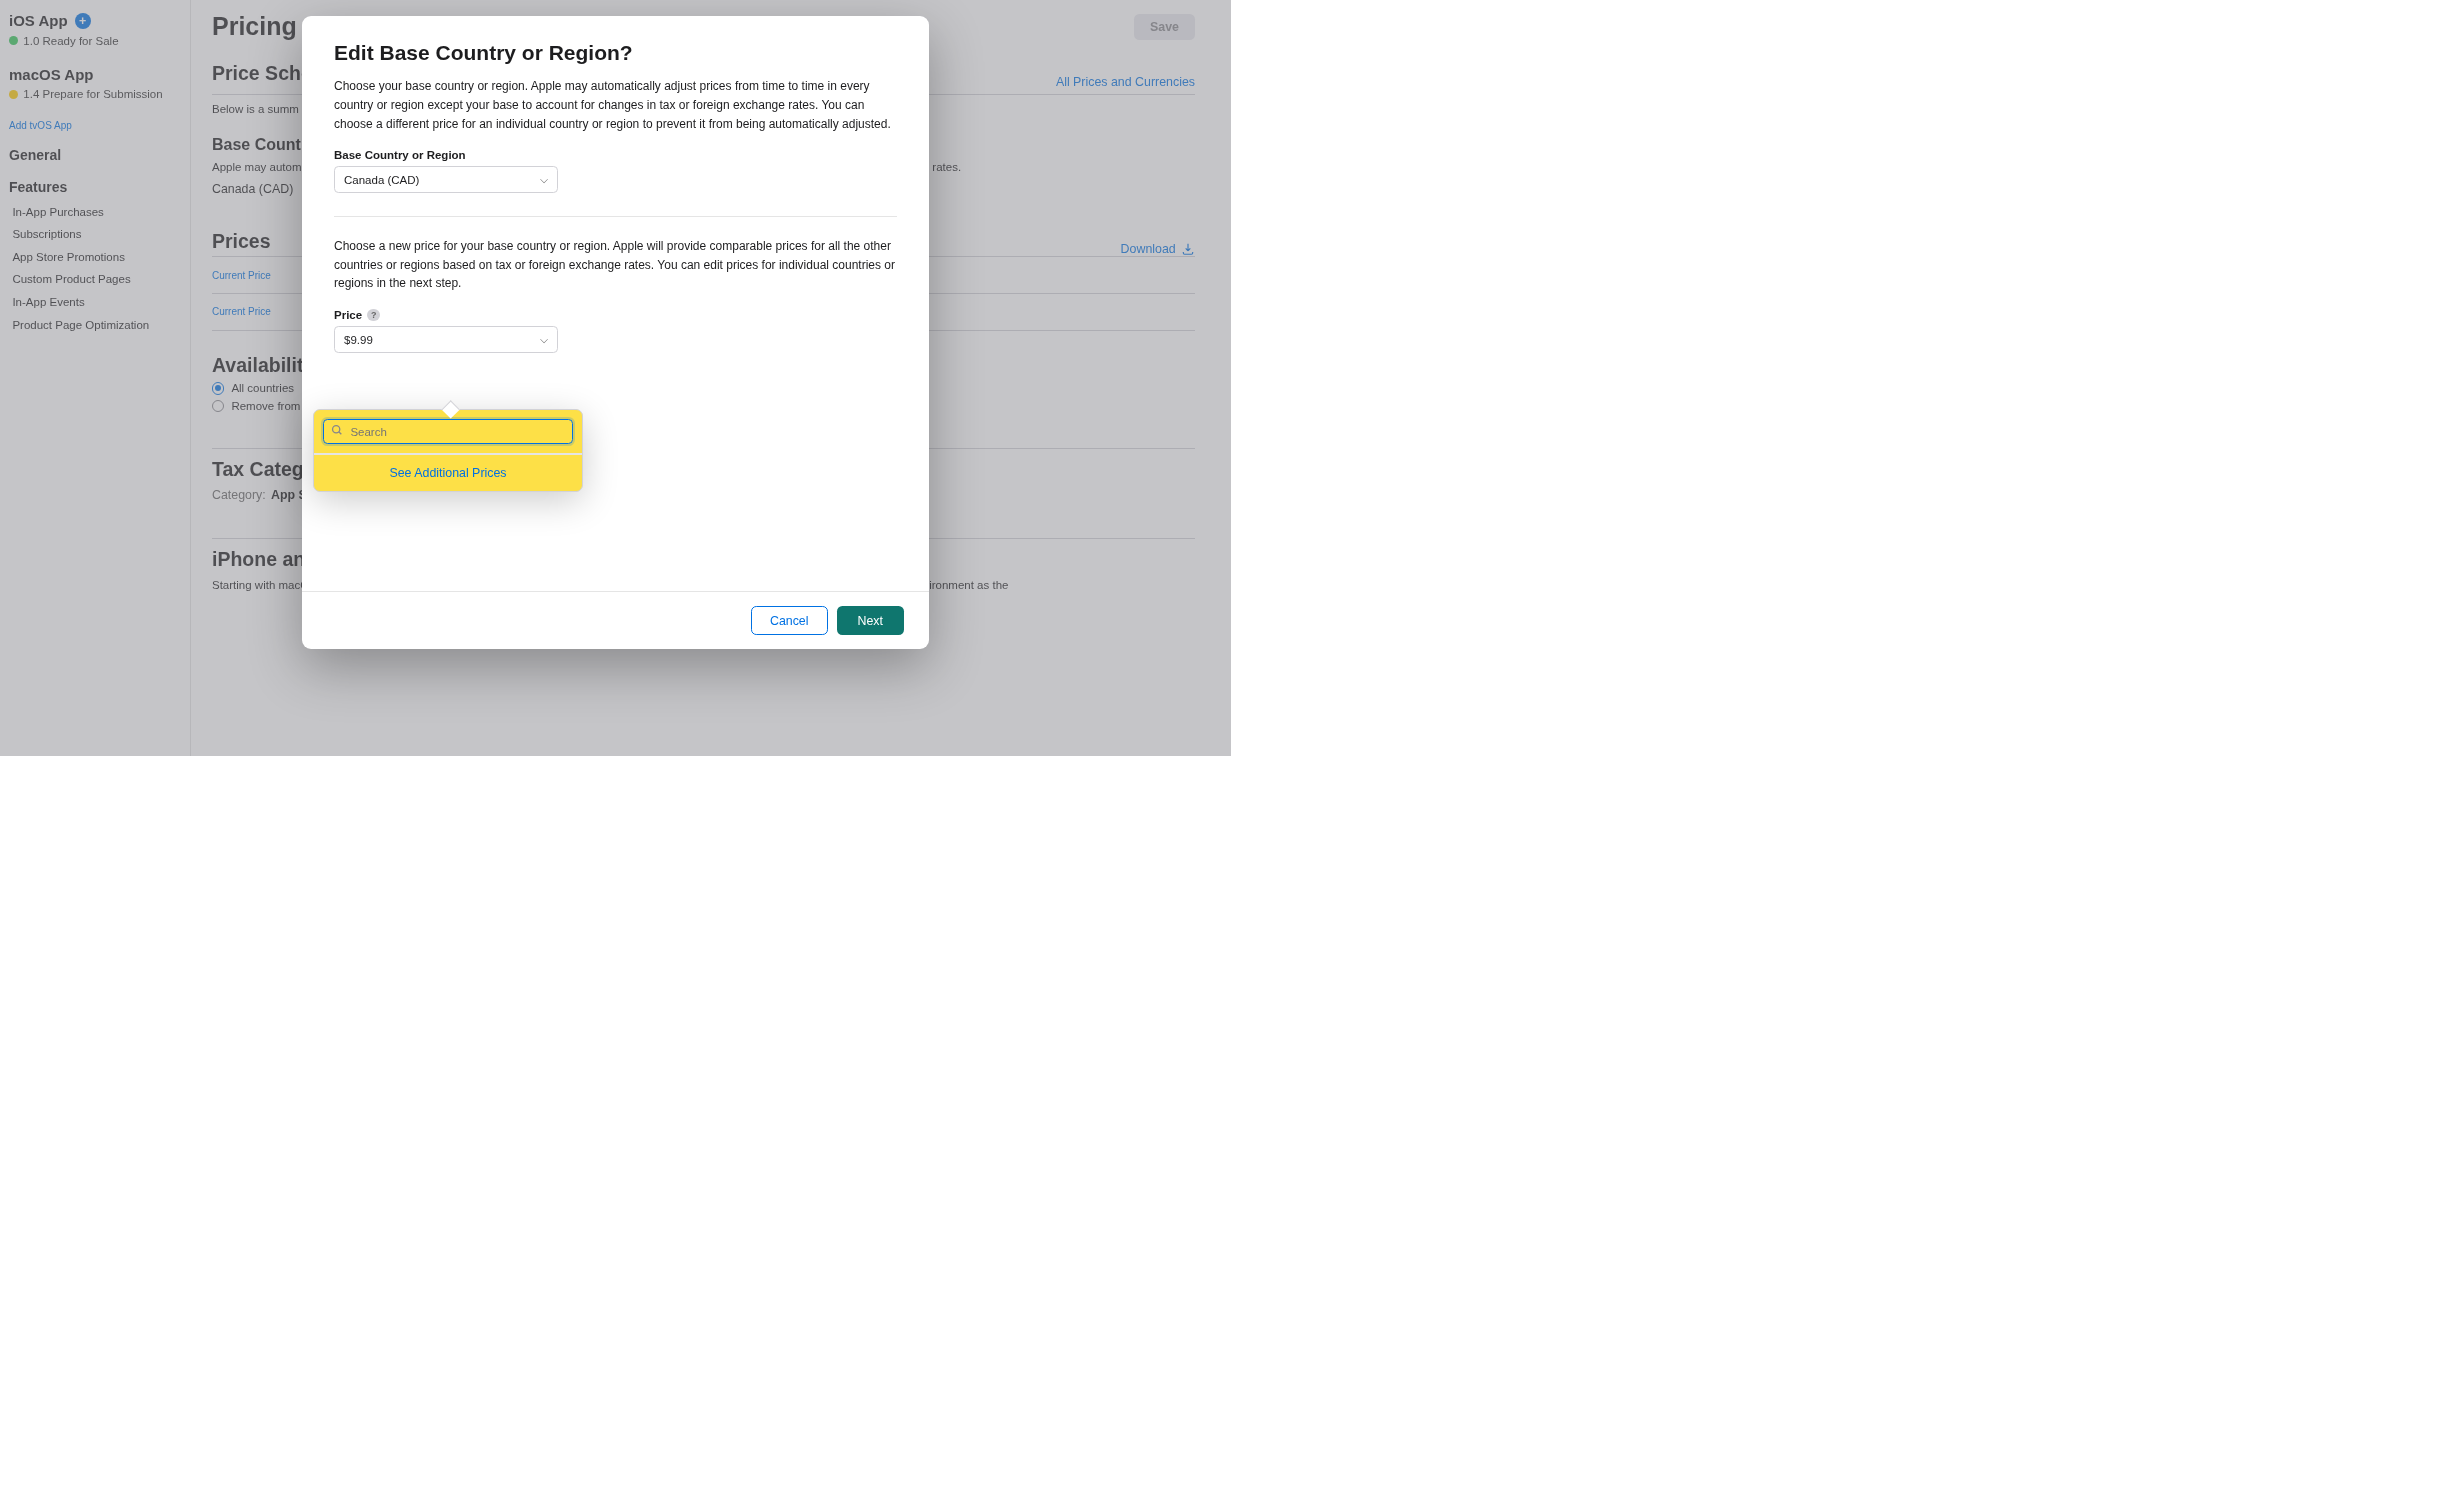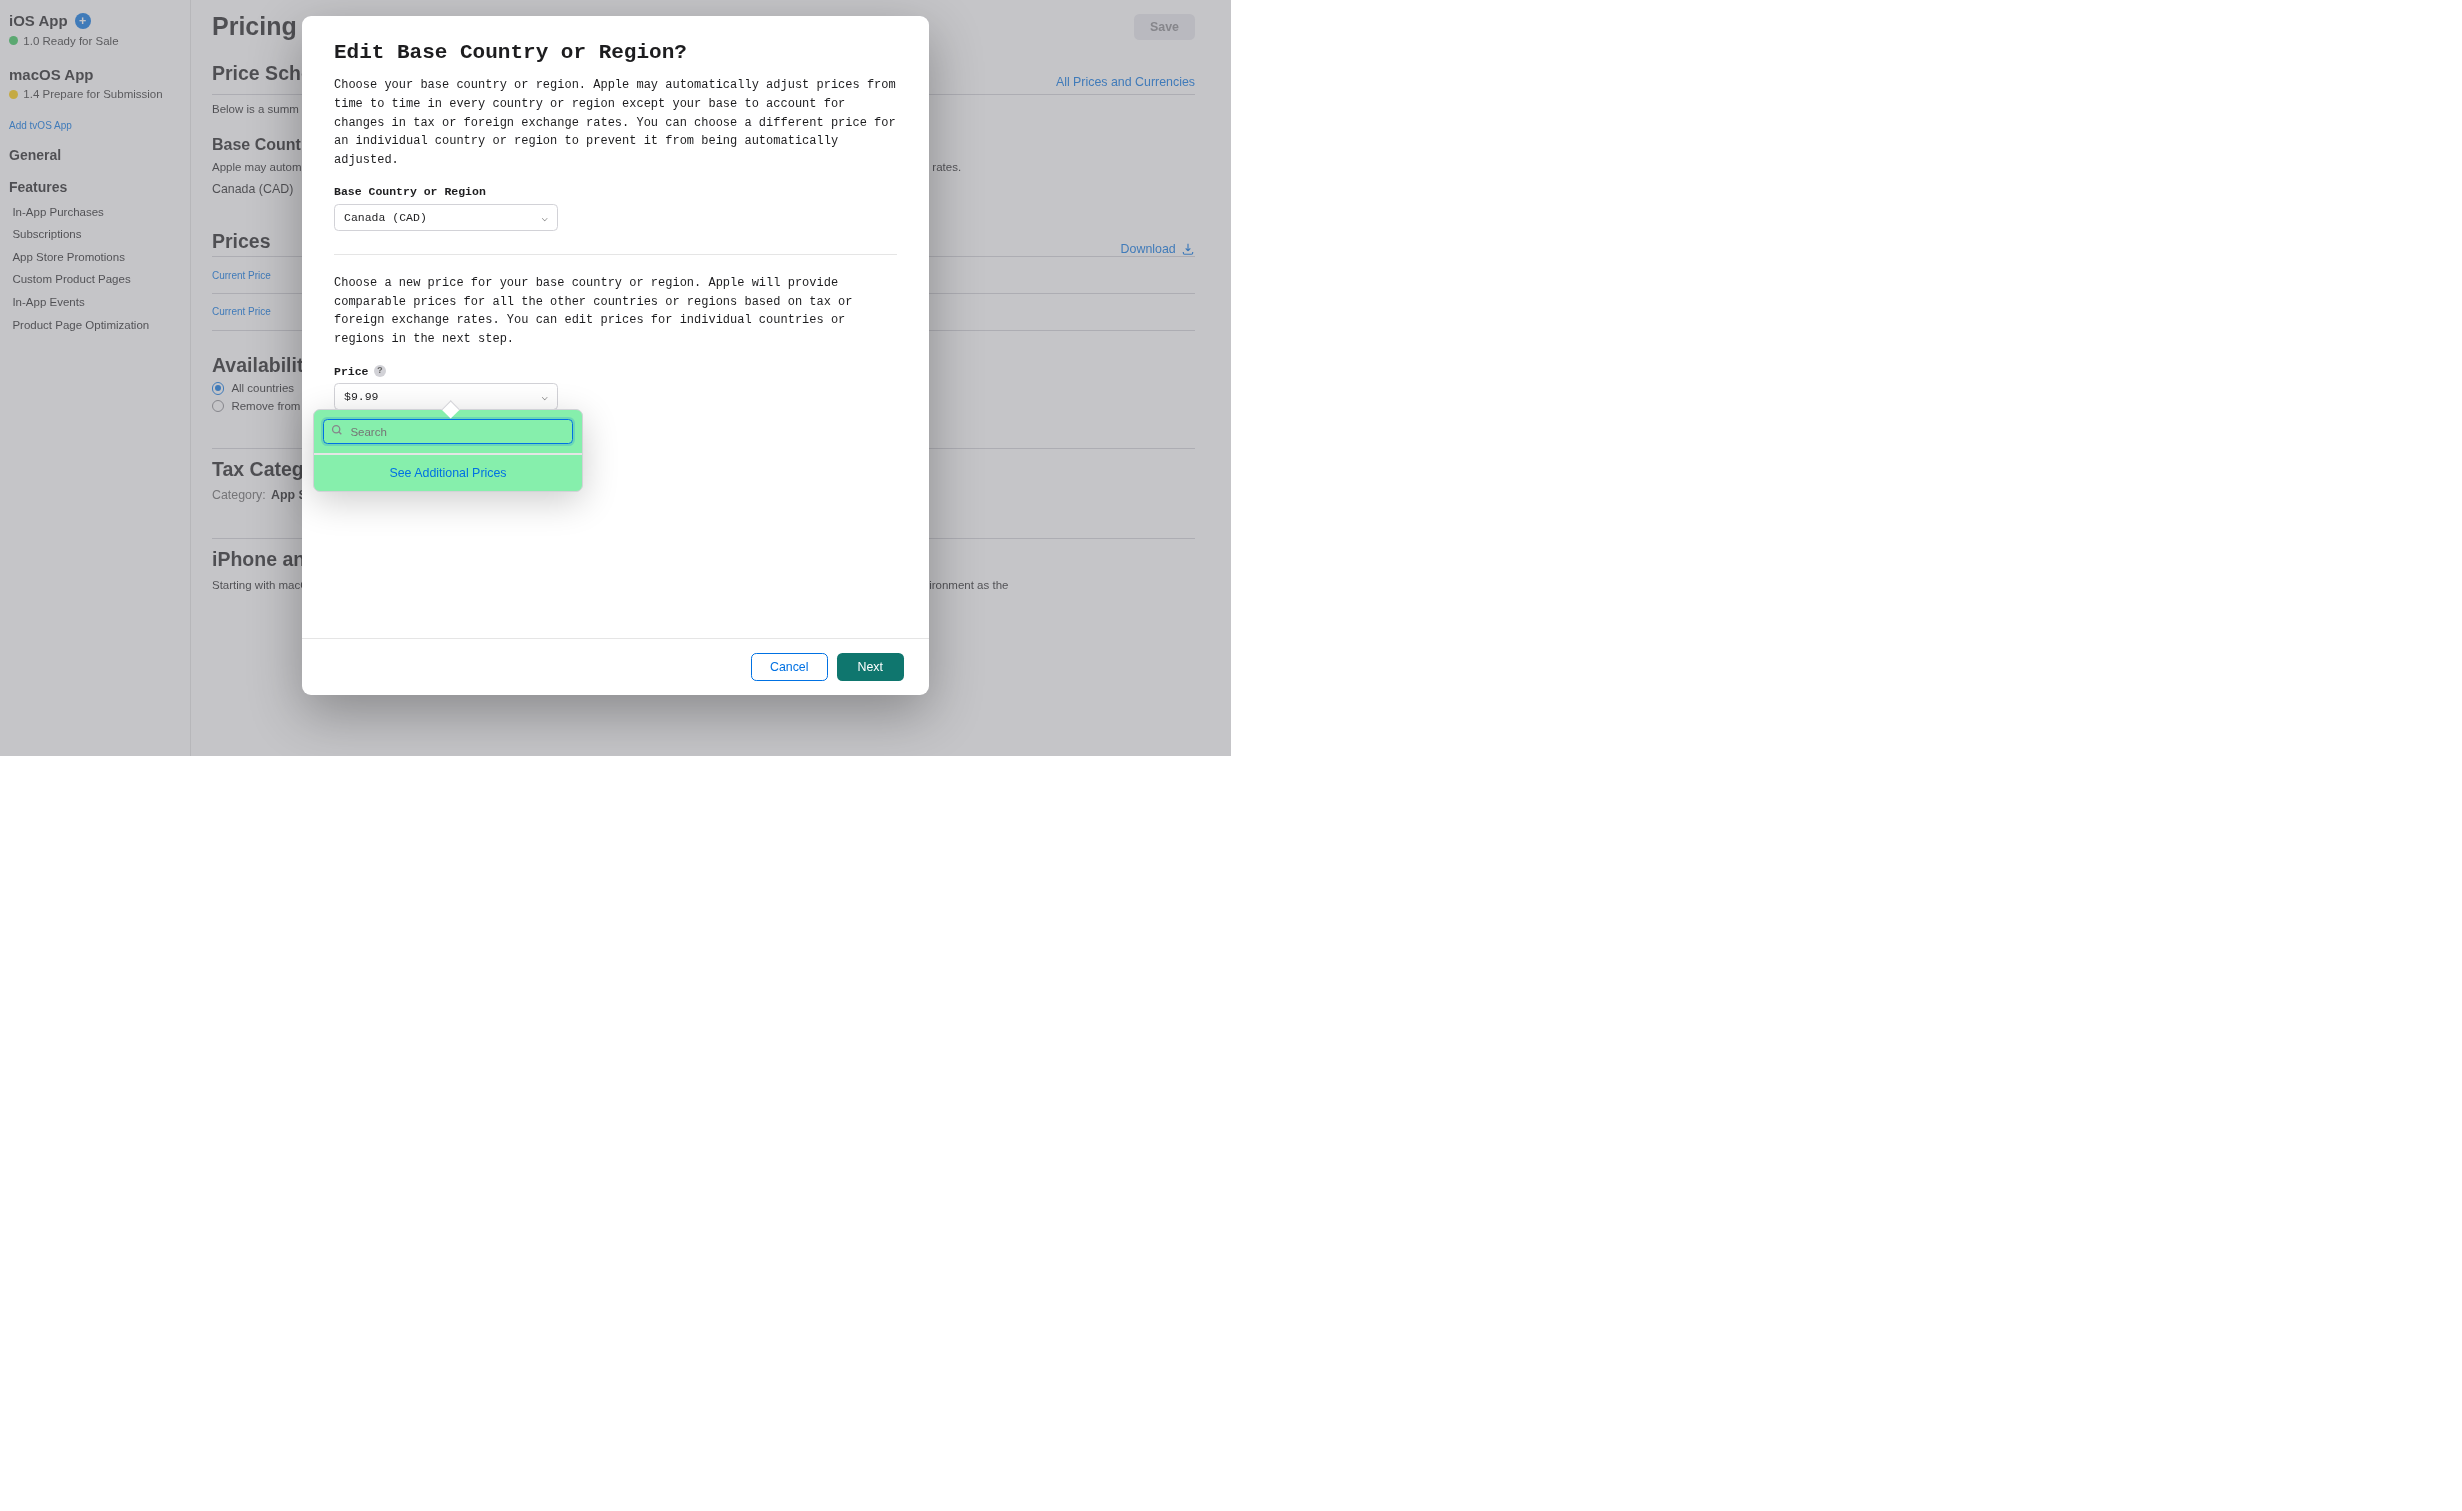--- a/index.html
+++ b/index.html
@@ -85,21 +85,20 @@
       width: 627px;
       background: #fff;
       border-radius: 9px;
       box-shadow: 0 18px 53px rgba(0,0,0,0.3);
       overflow: visible;
       position: relative;
     }
     .modal-body {
       padding: 25px 32px 7px 32px;
       max-height: 622px;
-      font-family: Liberation Mono, monospace;
     }
     .modal-title { font-size: 21px; font-weight: 700; margin-bottom: 12.4px; }
     .modal-p { font-size: 12px; color: #1d1d1f; line-height: 1.55; margin-bottom: 16px;}
     .field-label { font-size: 11.5px; font-weight: 600; margin-bottom: 5.3px; display:flex; align-items:center; gap:5.3px;}
     .help-badge { width:12.4px; height:12.4px; border-radius:50%; background:#d2d2d7; color:#666; font-size:9px; display:inline-flex; align-items:center; justify-content:center; font-weight:600;}
     .select {
       width: 224px; height: 27px;
       border: 0.9px solid #d2d2d7; border-radius: 4.4px;
       display: flex; align-items: center; justify-content: space-between;
       padding: 0 9px; font-size: 11.5px; cursor: pointer;
@@ -119,21 +118,21 @@
     .btn-primary {
       padding: 6.2px 21px; border-radius: 5.3px; border:none; background:#0f766e;
       color:#fff; font-size:12.4px; font-weight:500; cursor:pointer;
     }
 
     
     .popover {
       position: absolute;
       top: 409px; left: 313px;
       width: 270px;
-      background:#86efac; border:0.9px solid #d2d2d7; border-radius:7px;
+      background:#fde047; border:0.9px solid #d2d2d7; border-radius:7px;
       box-shadow: 0 9px 36px rgba(0,0,0,0.2);
       z-index: 20;
     }
     .popover::before {
       content:""; position:absolute; top:-7px; left:130px;
       width:12.4px; height:12.4px; background:#fff;
       border-left:0.9px solid #d2d2d7; border-top:0.9px solid #d2d2d7;
       transform: rotate(45deg);
     }
     .pop-search-wrap { padding:9px; border-bottom:0.9px solid #e5e5e5; }

